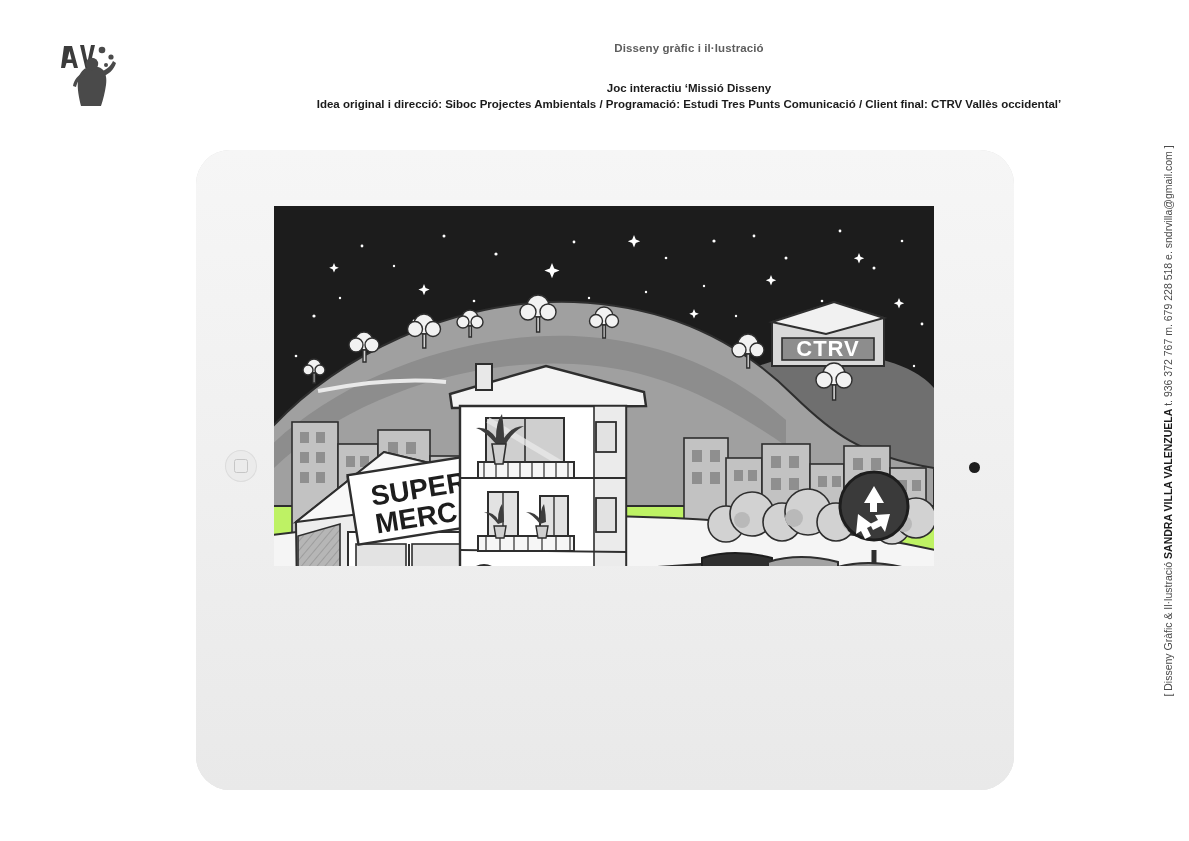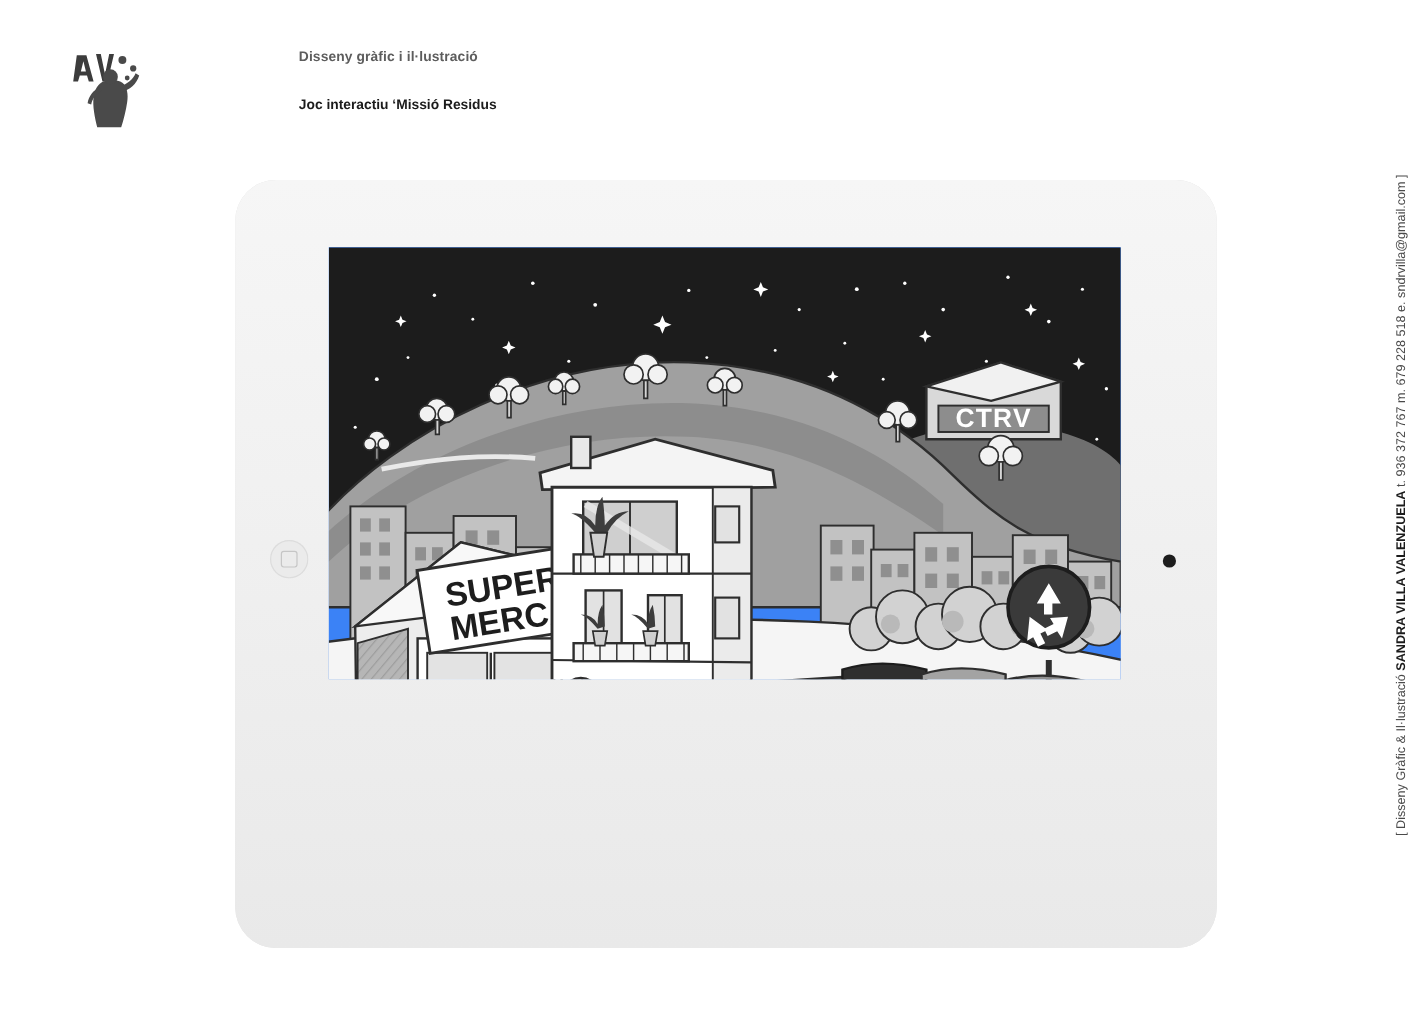--- a/index.html
+++ b/index.html
@@ -23,21 +23,21 @@
     top: 38px;
     width: 70px;
     height: 70px;
   }
 
   
   .header-block {
     position: absolute;
     right: 60px;
     top: 42px;
-    text-align: left;
+    text-align: center;
     width: 880px;
   }
   .header-kicker {
     font-size: 11.5px;
     font-weight: bold;
     color: #5d5d5d;
     letter-spacing: .1px;
     margin-bottom: 28px;
   }
   .header-line1 {
@@ -122,21 +122,21 @@
     background: #1d1d1d;
   }
 
   
   .screen {
     position: absolute;
     left: 78px;
     top: 56px;
     width: 660px;
     height: 360px;
-    background: #3b82f6;
+    background: #bef264;
     overflow: hidden;
   }
   .screen-art { position:absolute; left:0; top:0; width:660px; height:508px; }
 
   
   .page-edge {
     position: absolute;
     left: 0; top: 0;
     width: 1189px; height: 841px;
     pointer-events: none;
@@ -159,21 +159,22 @@
       <path d="M30 30 c5 -2 12 -2 16 1 c4 3 5 10 4 16 c-1 7 -3 15 -5 21 l-20 0 c-2 -8 -4 -18 -3 -25 c1 -7 4 -11 8 -13 z"></path>
       <circle cx="36" cy="26" r="6.2"></circle>
       <path d="M44 34 c6 -2 11 -6 13 -11 l3 2 c-2 7 -8 12 -15 14 z"></path>
       <path d="M27 35 c-5 2 -9 7 -10 13 l3 1 c1 -5 4 -9 9 -11 z"></path>
     </g>
   </svg>
 </div>
 
 <div class="header-block">
   <div class="header-kicker">Disseny gràfic i il·lustració</div>
-  <div class="header-line1">Joc interactiu ‘Missió Residus</div>
+  <div class="header-line1">Joc interactiu ‘Missió Disseny</div>
+  <div class="header-line2">Idea original i direcció: Siboc Projectes Ambientals / Programació: Estudi Tres Punts Comunicació / Client final: CTRV Vallès occidental’</div>
 </div>
 
 <div class="sidebar-vertical">
   <div class="vtext">
     <span>[ Disseny Gràfic &amp; Il·lustració</span>
     <b>SANDRA VILLA VALENZUELA</b>
     <span>t. 936 372 767  m. 679 228 518  e. sndrvilla@gmail.com ]</span>
   </div>
 </div>
 

